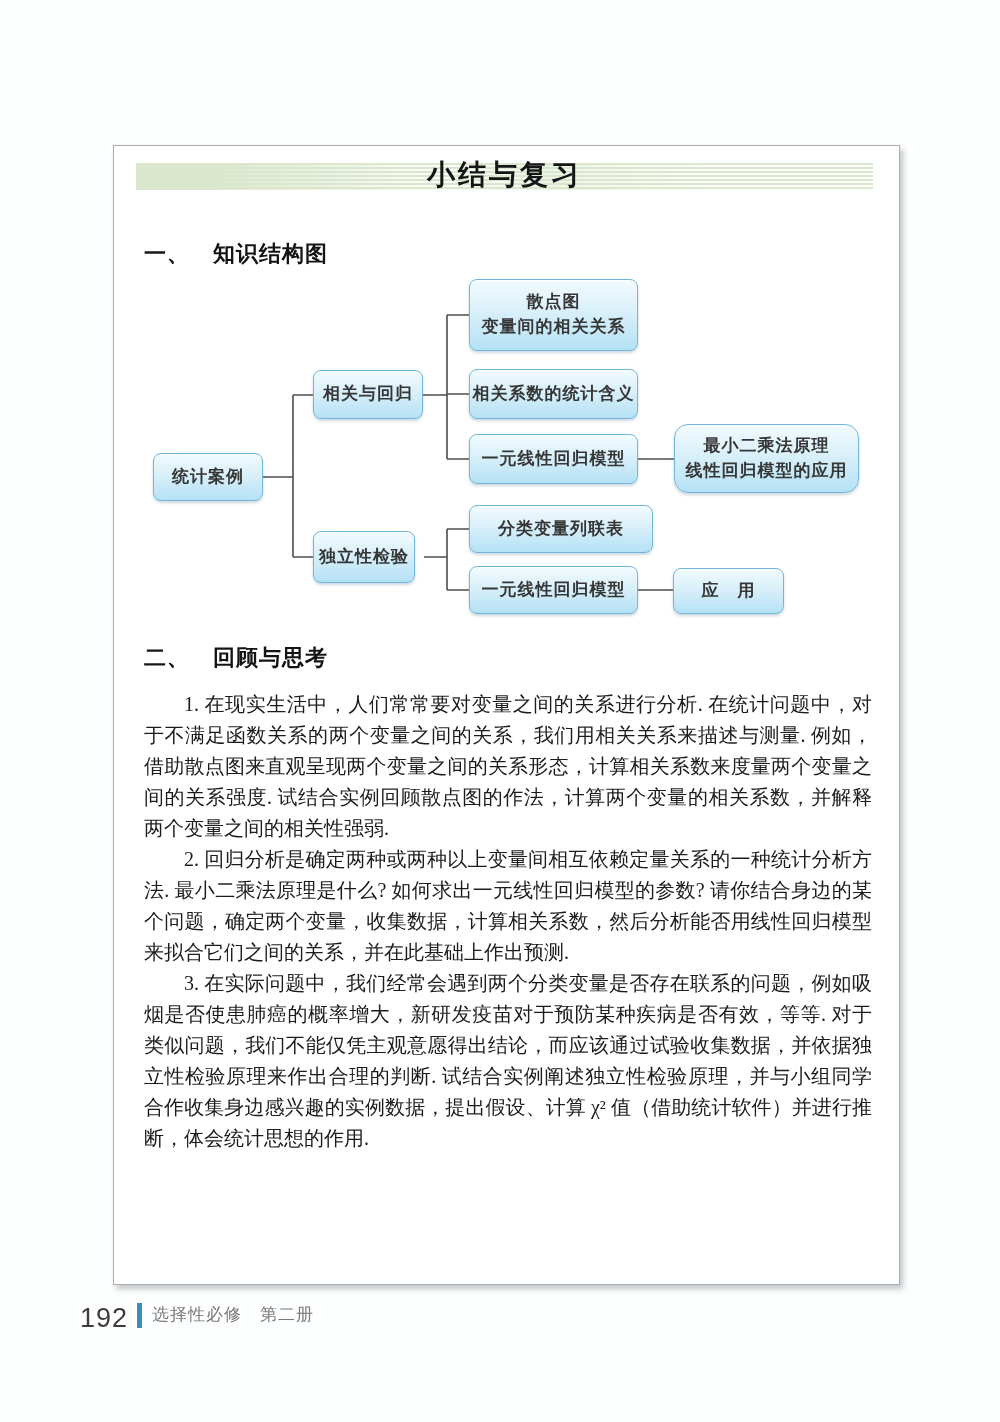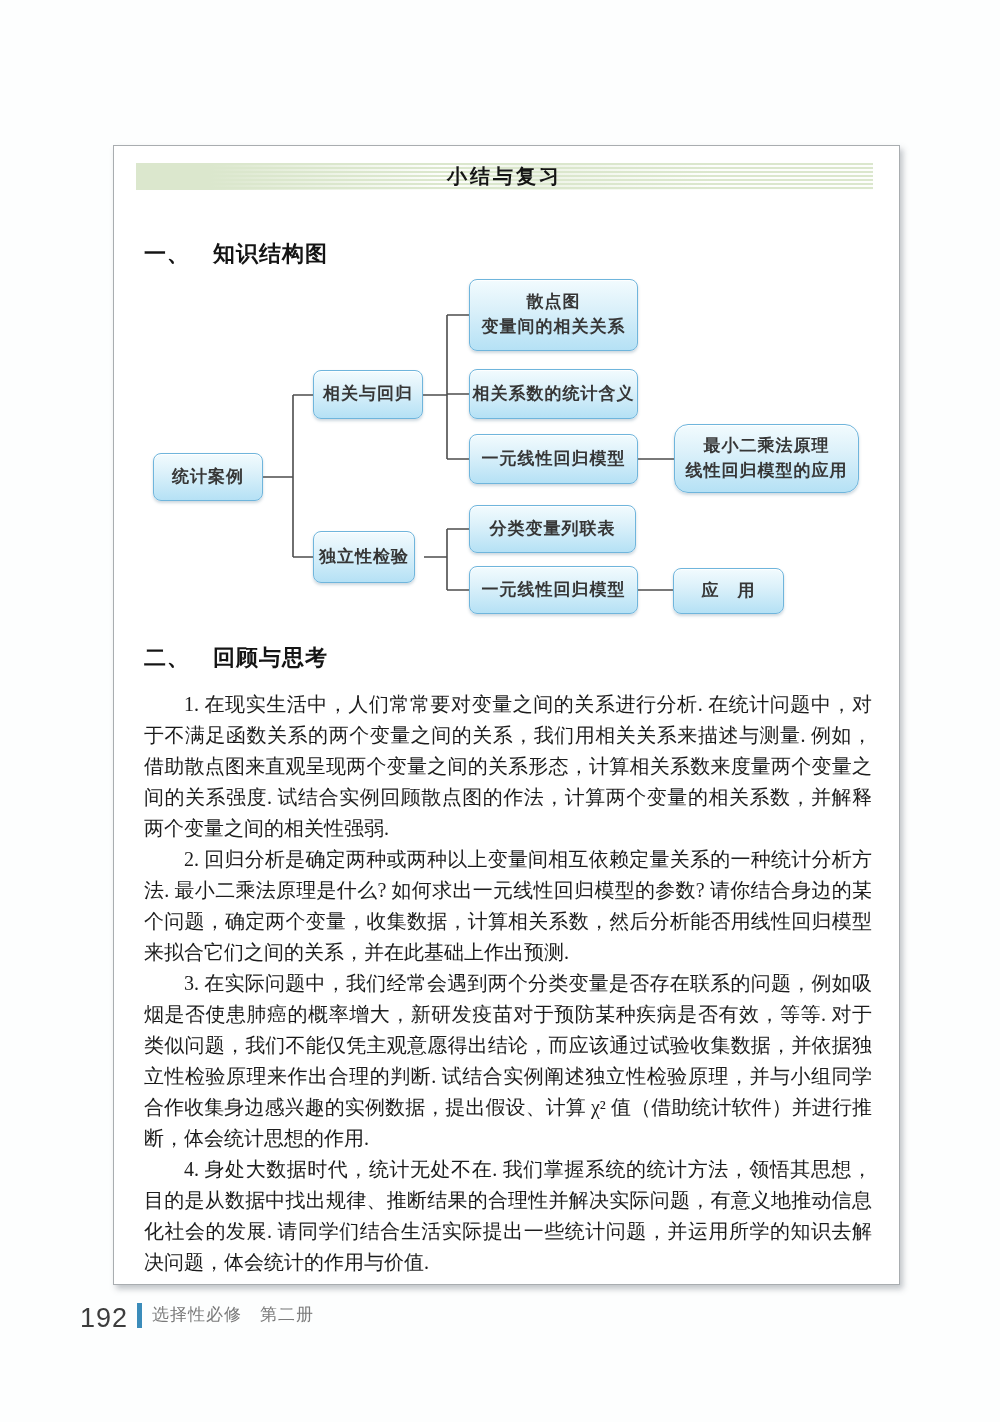--- a/index.html
+++ b/index.html
@@ -24,22 +24,22 @@
   
   .banner{
     position:absolute;left:22px;right:26px;top:17px;height:27px;
     background-color:#dbe7cd;
     background-image:
       linear-gradient(to right,#dbe7cd 0%,#dbe7cd 10%,rgba(219,231,205,0) 42%,rgba(219,231,205,.45) 55%,rgba(219,231,205,0) 78%,rgba(219,231,205,0) 100%),
       repeating-linear-gradient(to bottom,rgba(255,255,255,0) 0 2px,rgba(255,255,255,.95) 2px 4px);
     display:flex;align-items:center;justify-content:center;
   }
   .banner-title{
-    font-family:Liberation Sans, sans-serif;
-    font-size:20px;font-weight:bold;color:#151515;letter-spacing:3px;
+    font-family:Liberation Mono, monospace;
+    font-size:28px;font-weight:bold;color:#151515;letter-spacing:3px;
     line-height:27px;white-space:nowrap;
   }
 
   .sec-heading{
     position:absolute;left:30px;
     font-family:"Liberation Serif", serif;
     font-size:22px;font-weight:bold;color:#141414;letter-spacing:1px;
     white-space:nowrap;
   }
   .h1{top:93px;}
@@ -107,34 +107,33 @@
       <div class="node" style="left:355px;top:8px;width:169px;height:72px;">散点图
 变量间的相关关系</div>
 
       <div class="node" style="left:355px;top:98px;width:169px;height:50px;">相关系数的统计含义</div>
 
       <div class="node" style="left:355px;top:163px;width:169px;height:50px;">一元线性回归模型</div>
 
       <div class="node" style="left:560px;top:153px;width:185px;height:69px;border-radius:14px;">最小二乘法原理
 线性回归模型的应用</div>
 
-      <div class="node" style="left:355px;top:234px;width:167px;height:48px;">分类变量列联表</div>
+      <div class="node" style="left:355px;top:234px;width:184px;height:48px;">分类变量列联表</div>
 
       <div class="node" style="left:355px;top:295px;width:169px;height:48px;">一元线性回归模型</div>
 
       <div class="node" style="left:559px;top:297px;width:111px;height:46px;">应　用</div>
     </div>
 
     <div class="sec-heading h2">二、　回顾与思考</div>
 
     <div class="review">
       <p>1. 在现实生活中，人们常常要对变量之间的关系进行分析. 在统计问题中，对于不满足函数关系的两个变量之间的关系，我们用相关关系来描述与测量. 例如，借助散点图来直观呈现两个变量之间的关系形态，计算相关系数来度量两个变量之间的关系强度. 试结合实例回顾散点图的作法，计算两个变量的相关系数，并解释两个变量之间的相关性强弱.</p>
       <p>2. 回归分析是确定两种或两种以上变量间相互依赖定量关系的一种统计分析方法. 最小二乘法原理是什么? 如何求出一元线性回归模型的参数? 请你结合身边的某个问题，确定两个变量，收集数据，计算相关系数，然后分析能否用线性回归模型来拟合它们之间的关系，并在此基础上作出预测.</p>
       <p>3. 在实际问题中，我们经常会遇到两个分类变量是否存在联系的问题，例如吸烟是否使患肺癌的概率增大，新研发疫苗对于预防某种疾病是否有效，等等. 对于类似问题，我们不能仅凭主观意愿得出结论，而应该通过试验收集数据，并依据独立性检验原理来作出合理的判断. 试结合实例阐述独立性检验原理，并与小组同学合作收集身边感兴趣的实例数据，提出假设、计算 χ² 值（借助统计软件）并进行推断，体会统计思想的作用.</p>
-      <p>4. 身处大数据时代，统计无处不在. 我们掌握系统的统计方法，领悟其思想，目的是从数据中找出规律、推断结果的合理性并解决实际问题，有意义地推动信息化社会的发展. 请同学们结合生活实际提出一些统计问题，并运用所学的知识去解决问题，体会统计的作用与价值.</p>
     </div>
   </div>
 
   <div class="footer">
     <span class="page-num">192</span>
     <span class="footer-bar"></span>
     <span class="book-title">选择性必修　第二册</span>
   </div>
 </div>
 

